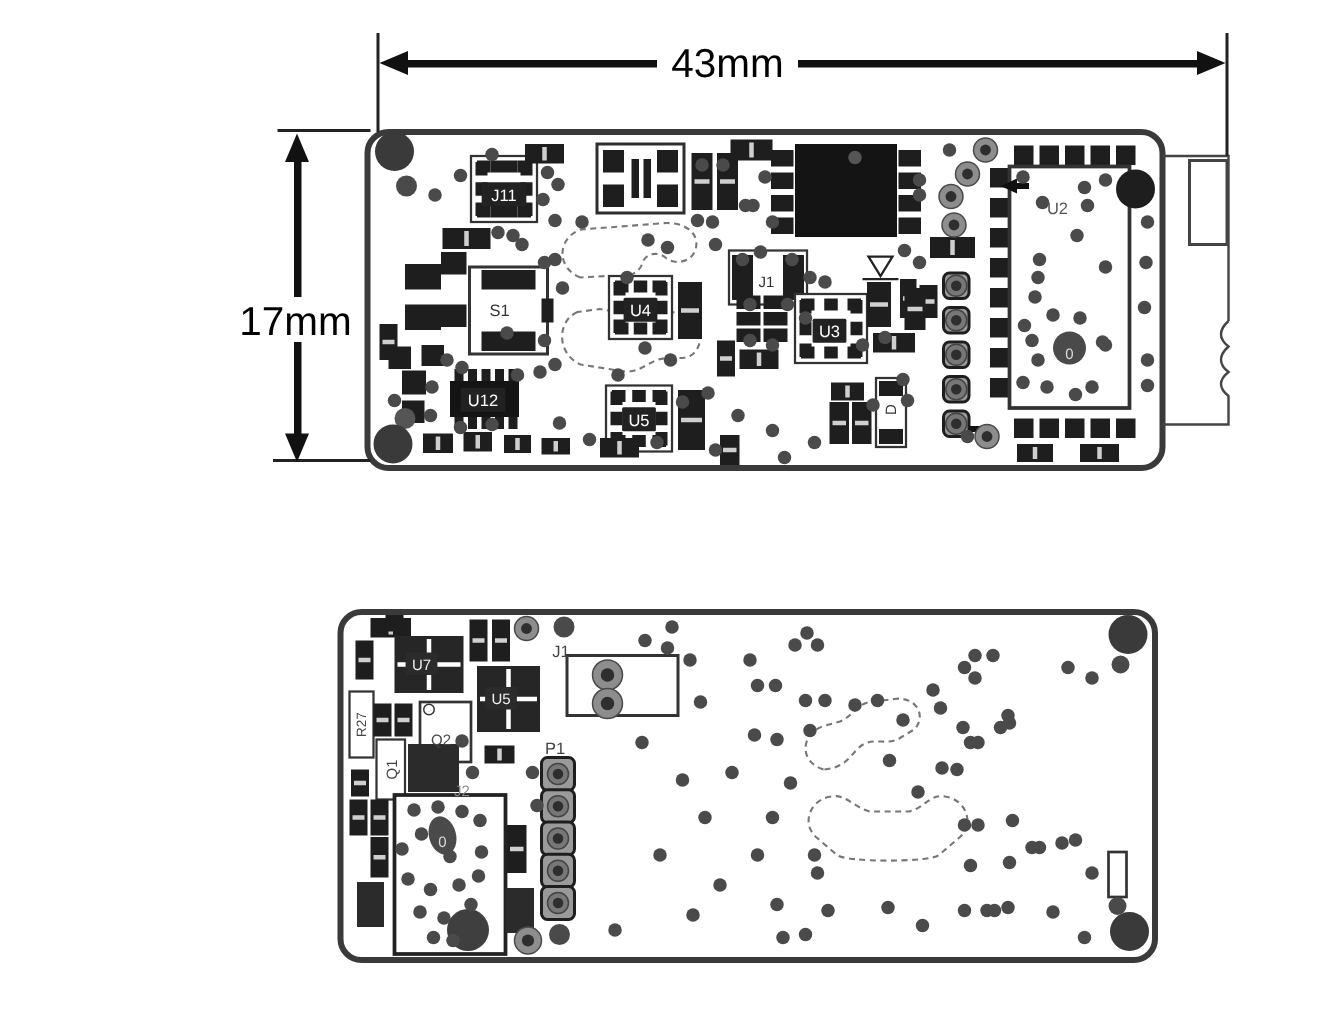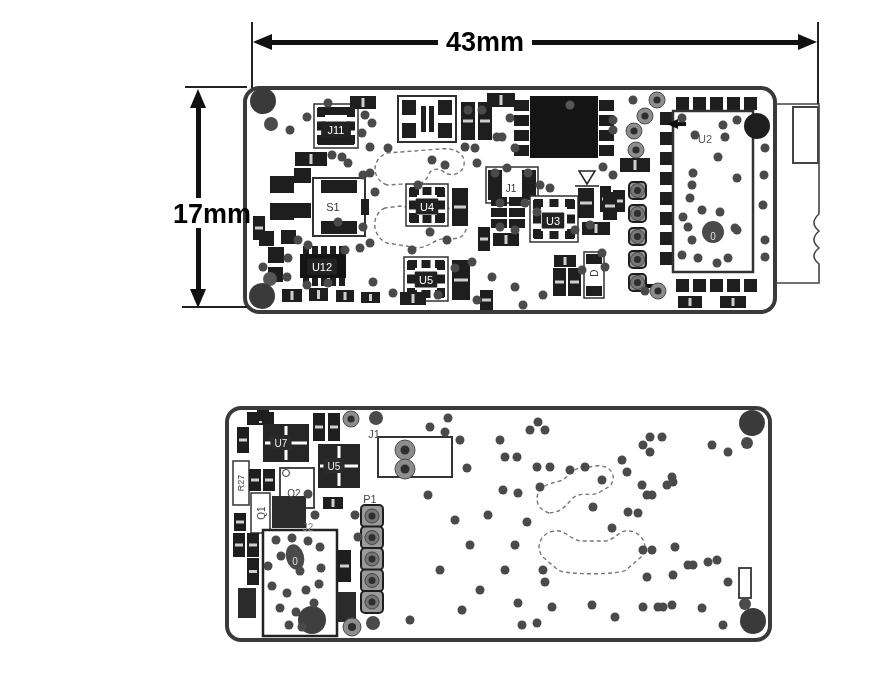--- a/index.html
+++ b/index.html
@@ -10,21 +10,21 @@
   #board-svg{position:absolute;left:0;top:0;}
   .dim-part{position:absolute;}
   .ext{background:#222;}
   .seg{background:#111;}
   .head{width:0;height:0;}
   .head-l{border-top:8px solid transparent;border-bottom:8px solid transparent;border-right:19px solid #111;}
   .head-r{border-top:8px solid transparent;border-bottom:8px solid transparent;border-left:19px solid #111;}
   .head-u{border-left:8px solid transparent;border-right:8px solid transparent;border-bottom:19px solid #111;}
   .head-d{border-left:8px solid transparent;border-right:8px solid transparent;border-top:19px solid #111;}
   .dim-label{
-    position:absolute;text-align:center;font-weight:bold;font-size:27px;color:#000;
+    position:absolute;text-align:center;font-weight:normal;font-size:27px;color:#000;
     line-height:30px;letter-spacing:0px;
   }
   svg text{font-family:"Liberation Sans",sans-serif;}
 </style>
 </head>
 <body>
 
 <div id="screenshot">
 
   <svg id="board-svg" width="889" height="681" viewBox="0 0 889 681">
@@ -557,16 +557,16 @@
     <span class="dim-label" style="left:436px;top:27px;width:98px;">43mm</span>
   </div>
 
   <div>
     <div class="dim-part ext" style="left:185px;top:86px;width:62px;height:2px;"></div>
     <div class="dim-part ext" style="left:182px;top:306px;width:65px;height:2px;"></div>
     <div class="dim-part head head-u" style="left:190px;top:89px;"></div>
     <div class="dim-part head head-d" style="left:190px;top:289px;"></div>
     <div class="dim-part seg" style="left:196px;top:107px;width:5px;height:91px;"></div>
     <div class="dim-part seg" style="left:196px;top:228px;width:5px;height:62px;"></div>
-    <span class="dim-label" style="left:163px;top:199px;width:98px;">17mm</span>
+    <span class="dim-label" style="left:148px;top:199px;width:98px;">17mm</span>
   </div>
 
 </div>
 
 </body></html>

